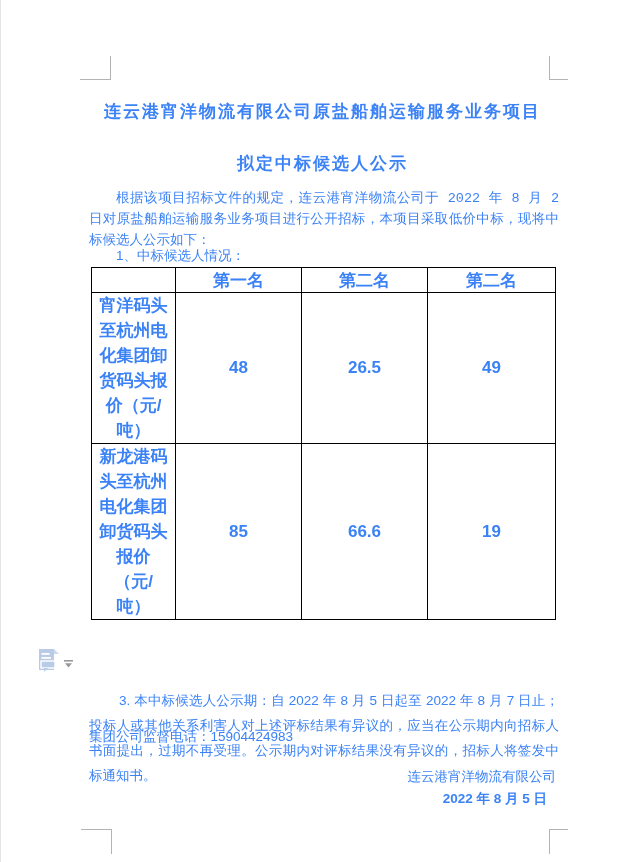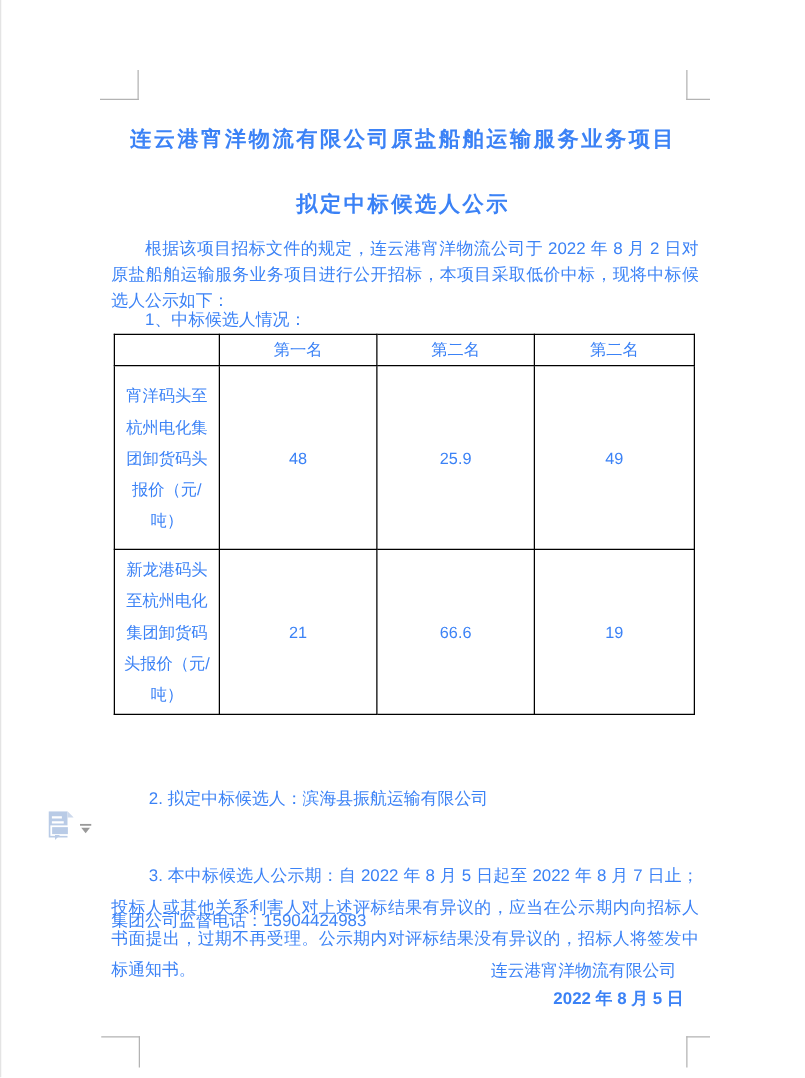--- a/index.html
+++ b/index.html
@@ -16,41 +16,41 @@
   .crop-bl { left:80px; top:829px; width:30px; height:24px; border-right:1px solid #b3b3b3; border-top:1px solid #b3b3b3; }
   .crop-br { left:548px; top:829px; width:18px; height:24px; border-left:1px solid #b3b3b3; border-top:1px solid #b3b3b3; }
 
   
   .title { position:absolute; left:0; right:0; text-align:center; font-size:17px; font-weight:bold; letter-spacing:2px; }
   .title1 { top:100px; }
   .title2 { top:152px; }
 
   
   .body-text { font-size:13.5px; line-height:21px; }
-  .intro { position:absolute; top:188px; left:88px; width:470px; text-indent:27px; text-align:justify; }
+  .intro { position:absolute; top:188px; left:88px; width:470px; text-indent:27px; text-align:justify;font-family:Liberation Mono, monospace; }
   .item1 { position:absolute; top:245px; left:115px; }
 
   
   table.bid { position:absolute; top:267px; left:90px; width:464px; border-collapse:collapse; table-layout:fixed; }
-  table.bid td, table.bid th { border:1px solid #000; text-align:center; font-size:13px; font-weight:normal; padding:0 6px; overflow:hidden; word-break:break-all; }
+  table.bid td, table.bid th { border:1px solid #000; text-align:center; font-size:17px; font-weight:bold; padding:0 6px; overflow:hidden; word-break:break-all; }
   tr.hdr-row { height:25px; }
   tr.name-row { height:72px; }
   tr.price-row1 { height:147px; }
   tr.price-row2 { height:132px; }
   td.row-label { line-height:25px; vertical-align:middle; }
   td.name-label { line-height:27px; }
   td.company { line-height:29px; vertical-align:middle; }
   td.company-first { vertical-align:top; padding-top:3px; }
   td.price { font-size:14px; vertical-align:middle; }
 
   
   .item2 { position:absolute; top:628px; left:118px; }
   .item3 { position:absolute; top:688px; left:88px; width:470px; line-height:25px; text-indent:30px; text-align:justify; }
   .phones { position:absolute; top:726px; left:88px; line-height:22.5px; }
-  .sig-company { position:absolute; top:766px; right:103px; }
+  .sig-company { position:absolute; top:766px; right:88px; }
   .sig-date { position:absolute; top:788px; right:97px;font-weight:bold; }
 
   
   .annot { position:absolute; left:37px; top:649px; width:21px; height:24px; cursor:pointer; }
   .annot-caret { position:absolute; left:63px; top:654px; width:10px; height:8px; cursor:pointer; }
 </style>
 </head>
 <body>
 
 <div class="page">
@@ -76,33 +76,32 @@
     <tbody>
         <tr class="hdr-row">
       <th></th>
       <th>第一名</th>
       <th>第二名</th>
       <th>第二名</th>
     </tr>
     <tr class="price-row1">
       <td class="row-label">宵洋码头至杭州电化集团卸货码头报价（元/吨）</td>
       <td class="price">48</td>
-      <td class="price">25.9</td>
+      <td class="price">26.5</td>
       <td class="price">49</td>
     </tr>
     <tr class="price-row2">
       <td class="row-label">新龙港码头至杭州电化集团卸货码头报价（元/吨）</td>
-      <td class="price">21</td>
+      <td class="price">85</td>
       <td class="price">66.6</td>
       <td class="price">19</td>
     </tr>
   </tbody>
     </table>
 
-  <div class="body-text item2">2. 拟定中标候选人：滨海县振航运输有限公司</div>
   <div class="body-text item3">3. 本中标候选人公示期：自 2022 年 8 月 5 日起至 2022 年 8 月 7 日止；投标人或其他关系利害人对上述评标结果有异议的，应当在公示期内向招标人书面提出，过期不再受理。公示期内对评标结果没有异议的，招标人将签发中标通知书。</div>
 
   <div class="phones body-text">
     <div>集团公司监督电话：15904424983</div>
   </div>
 
   <div class="body-text sig-company">连云港宵洋物流有限公司</div>
   <div class="body-text sig-date">2022 年 8 月 5 日</div>
 
   <div class="annot">

